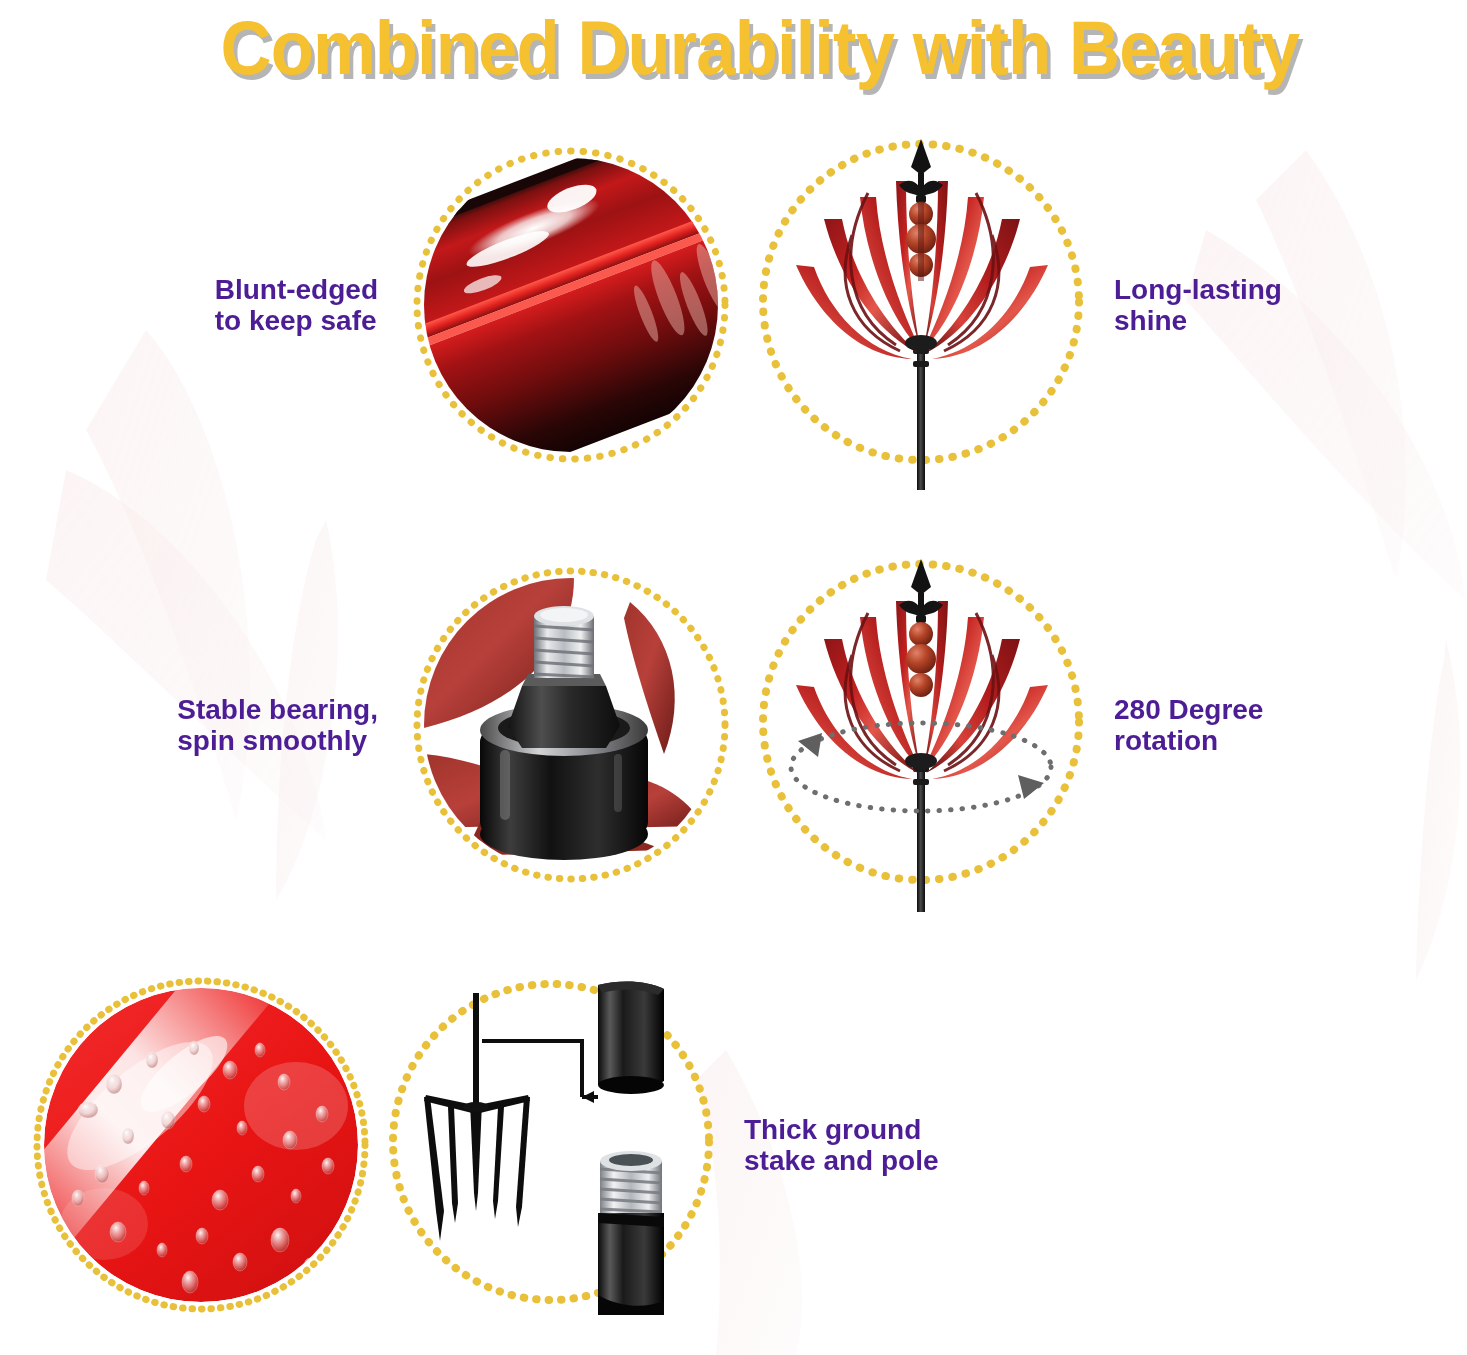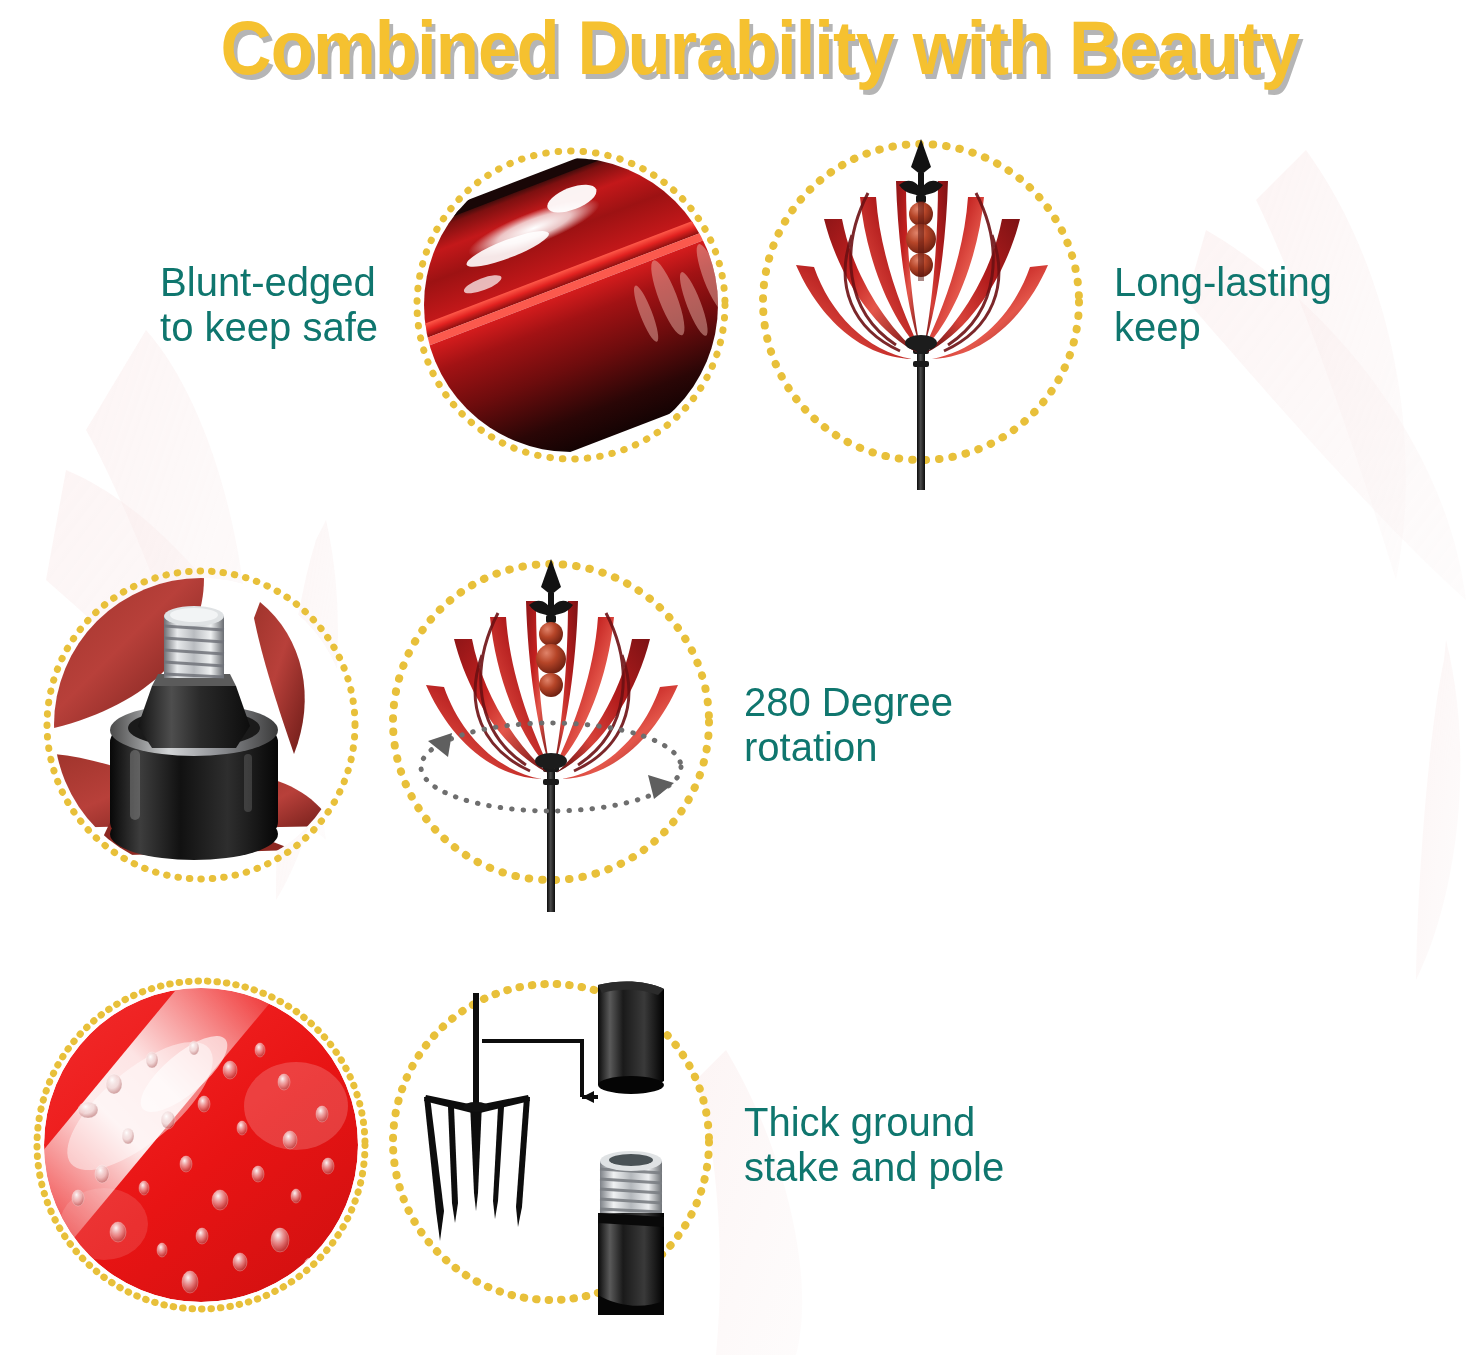--- a/index.html
+++ b/index.html
@@ -33,21 +33,21 @@
   .row.r2{top:420px;}
   .row.r3{top:840px;}
 
   .cell{position:relative;height:420px;display:flex;align-items:center;}
   .cell.txt-left{width:370px;justify-content:flex-end;padding-right:18px;box-sizing:border-box;}
   .cell.pic-a{width:350px;justify-content:center;}
   .cell.pic-b{width:350px;justify-content:center;}
   .cell.txt-right{width:397px;justify-content:flex-start;padding-left:18px;box-sizing:border-box;}
 
   .label{
-    color:#0f766e;font-size:40px;line-height:1.12;font-weight:400;
+    color:#4c1d95;font-size:28px;line-height:1.12;font-weight:700;
     white-space:pre-line;
   }
   .label.right{text-align:left;}
   .label.left{text-align:left;}
 
   
   .circle{
     position:relative;width:310px;height:310px;border-radius:50%;
   }
   .circle .dots{position:absolute;left:-6px;top:-6px;width:322px;height:322px;}
@@ -225,26 +225,30 @@
             <circle cx="165" cy="150" r="12" fill="url(#beadg)"></circle>
             <rect x="162" y="86" width="6" height="80" fill="#5a1510" opacity="0.5"></rect>
 
             <ellipse cx="165" cy="228" rx="16" ry="8" fill="#1c1c1c"></ellipse>
           </svg>
         </div>
       </div>
 
       <div class="cell txt-right">
         <div class="label left">Long-lasting
-keep</div>
+shine</div>
       </div>
     </div>
 
     <div class="row r2">
 
+      <div class="cell txt-left">
+        <div class="label right">Stable bearing,
+spin smoothly</div>
+      </div>
 
       <div class="cell pic-a">
         <div class="circle">
           <svg class="dots" viewBox="0 0 322 322">
             <circle cx="161" cy="161" r="154" fill="none" stroke="#E8C03A" stroke-width="7" stroke-linecap="round" stroke-dasharray="0.5 11"></circle>
           </svg>
           <div class="inner">
             <svg viewBox="0 0 294 294" width="294" height="294">
               <defs>
                 <linearGradient id="redbg" x1="0" y1="0" x2="1" y2="1">

